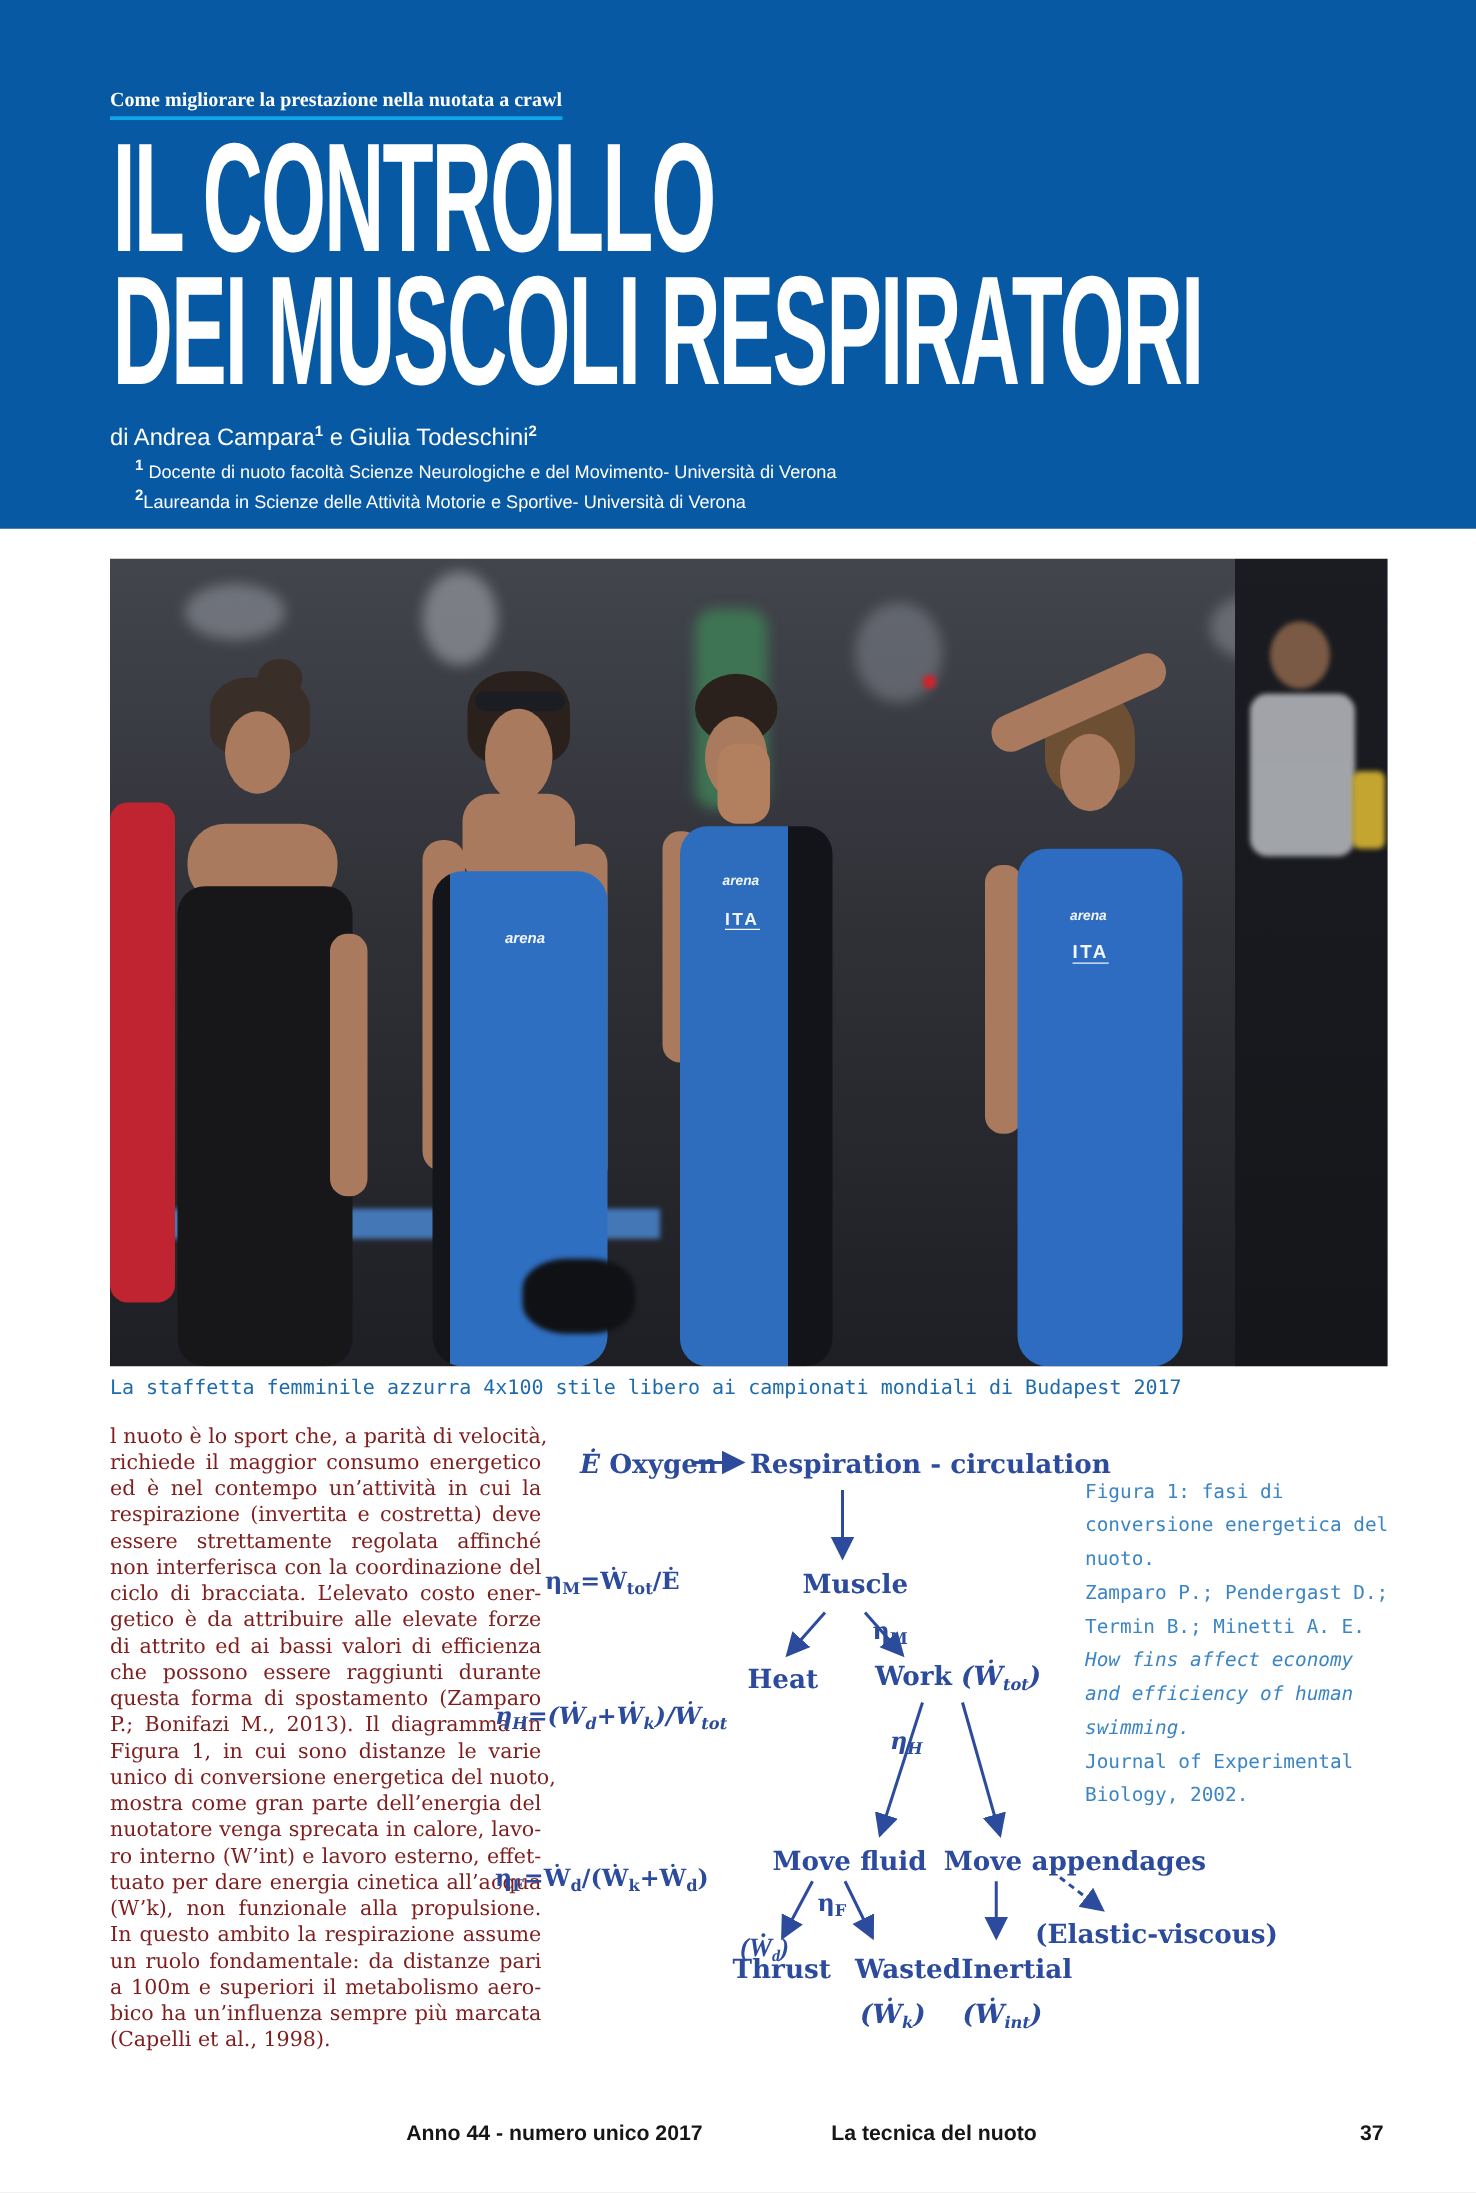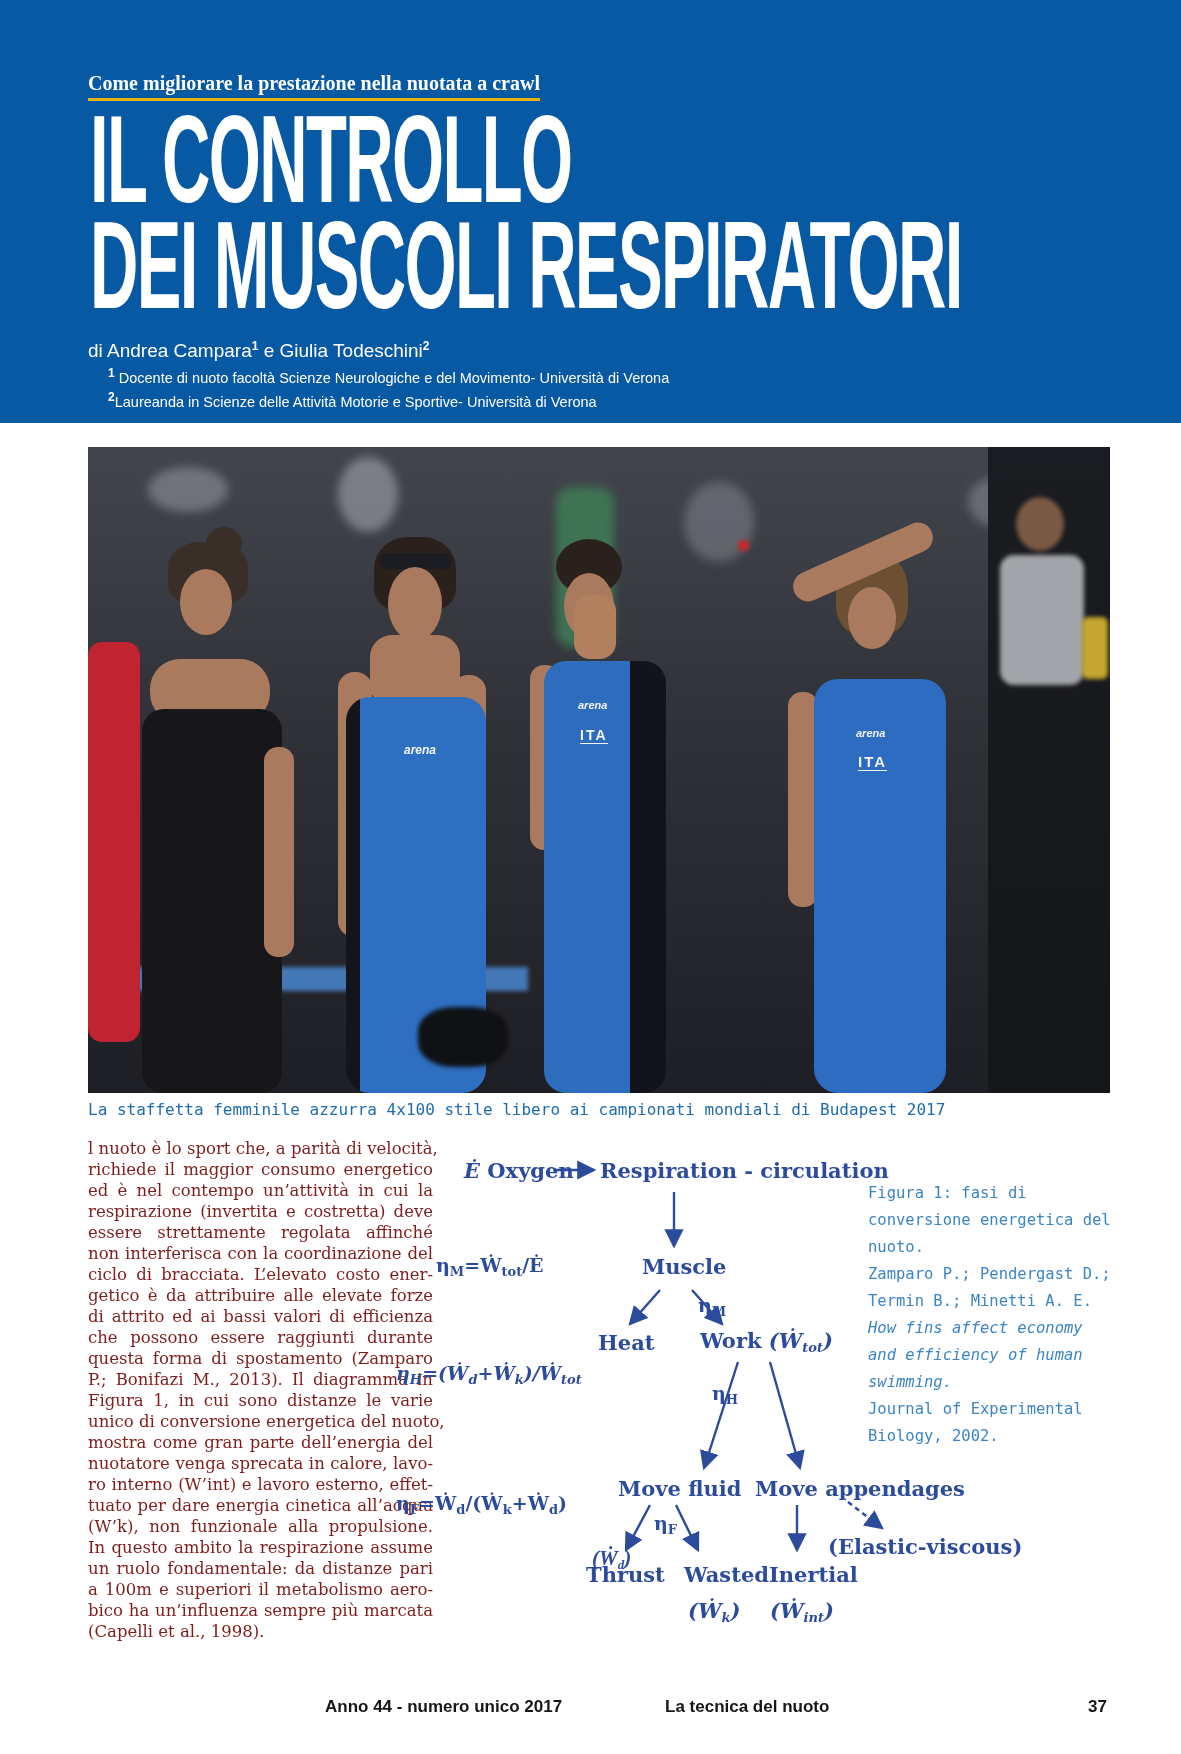--- a/index.html
+++ b/index.html
@@ -1,22 +1,22 @@
 <!DOCTYPE html>
 <html><head>
 <meta charset="utf-8">
 <style>
   html,body{margin:0;padding:0;background:#e8e8e8;}
   .page{position:relative;width:1181px;height:1754px;background:#ffffff;overflow:hidden;
         font-family:"Liberation Sans",sans-serif;}
   
   .header-band{position:absolute;left:0;top:0;width:1181px;height:423px;background:#0859a4;}
   .kicker{position:absolute;left:88px;top:72px;display:inline-block;color:#fff;
-          font-family:"Liberation Serif",serif;font-weight:bold;font-size:20px;
-          padding-bottom:3px;border-bottom:3px solid #eab308;white-space:nowrap;}
+          font-family:"Liberation Serif",serif;font-weight:bold;font-size:16px;
+          padding-bottom:3px;border-bottom:3px solid #0ea5e9;white-space:nowrap;}
   .title{position:absolute;left:90px;top:106px;transform:scaleX(0.54);transform-origin:left top;color:#fff;}
   .title-line{font-weight:bold;font-size:124px;line-height:106px;letter-spacing:-3px;white-space:nowrap;}
   .byline{position:absolute;left:88px;top:340px;color:#fff;font-size:19px;white-space:nowrap;}
   .byline b{font-weight:normal;}
   .sup{font-size:12px;vertical-align:super;line-height:0;font-weight:bold;}
   .footnote{position:absolute;left:88px;color:#fff;font-size:14.5px;white-space:nowrap;margin-left:20px;}
   .fn1{top:370px;}
   .fn2{top:394px;}
   
   .photo{position:absolute;left:88px;top:447px;width:1022px;height:646px;overflow:hidden;
@@ -169,21 +169,21 @@
   </svg>
 
   <div class="dg" style="left:464px;top:1158px;"><span class="it">Ė</span><span> Oxygen</span></div>
   <div class="dg" style="left:600px;top:1158px;">Respiration - circulation</div>
   <div class="dg" style="left:642px;top:1254px;">Muscle</div>
   <div class="dg eta" style="left:698px;top:1294px;"><span>η</span><span class="sub">M</span></div>
   <div class="dg" style="left:598px;top:1330px;">Heat</div>
   <div class="dg" style="left:700px;top:1328px;"><span>Work</span><span class="it"> (Ẇ</span><span class="sub it">tot</span><span class="it">)</span></div>
   <div class="dg formula" style="left:436px;top:1254px;"><span>η</span><span class="sub">M</span><span>=Ẇ</span><span class="sub">tot</span><span>/Ė</span></div>
   <div class="dg formula" style="left:396px;top:1362px;font-style:italic;"><span>η</span><span class="sub">H</span><span>=(Ẇ</span><span class="sub">d</span><span>+Ẇ</span><span class="sub">k</span><span>)/Ẇ</span><span class="sub">tot</span></div>
-  <div class="dg eta" style="left:712px;top:1382px;"><span>η</span><span class="sub">H</span></div>
+  <div class="dg eta" style="left:712px;top:1382px;font-style:italic;"><span>η</span><span class="sub">H</span></div>
   <div class="dg" style="left:618px;top:1476px;">Move fluid</div>
   <div class="dg" style="left:755px;top:1476px;">Move appendages</div>
   <div class="dg formula" style="left:396px;top:1492px;text-align:center;"><span>η</span><span class="sub">F</span><span>=Ẇ</span><span class="sub">d</span><span>/(Ẇ</span><span class="sub">k</span><span>+Ẇ</span><span class="sub">d</span><span>)</span></div>
   <div class="dg eta" style="left:654px;top:1512px;"><span>η</span><span class="sub">F</span></div>
   <div class="dg" style="left:828px;top:1534px;">(Elastic-viscous)</div>
   <div class="dg" style="left:586px;top:1562px;">Thrust</div>
   <div class="dg" style="left:684px;top:1562px;">Wasted</div>
   <div class="dg" style="left:769px;top:1562px;">Inertial</div>
   <div class="dg" style="left:592px;top:1546px;font-family:Liberation Serif, serif;"><span class="it">(Ẇ</span><span class="sub it">d</span><span class="it">)</span></div>
   <div class="dg" style="left:688px;top:1598px;"><span class="it">(Ẇ</span><span class="sub it">k</span><span class="it">)</span></div>

